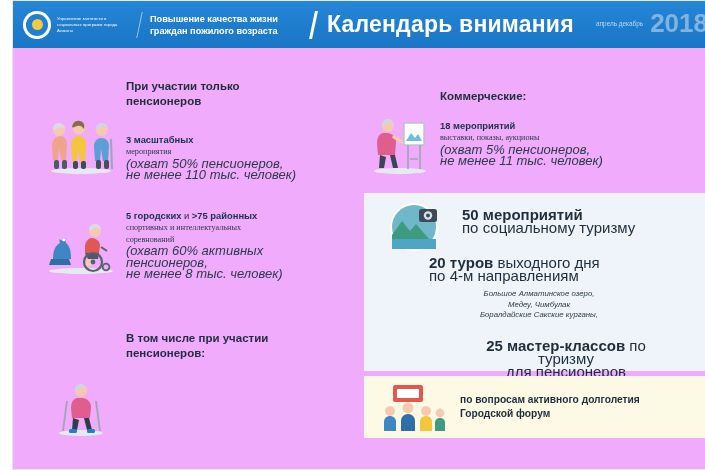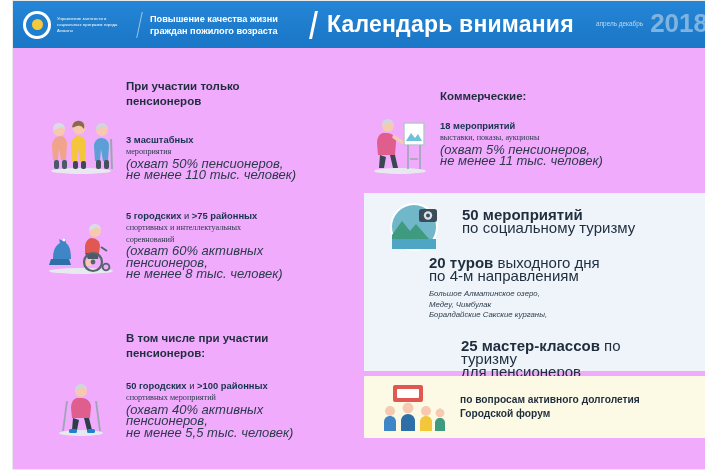--- a/index.html
+++ b/index.html
@@ -105,24 +105,24 @@
     background: #eef4fa;
   }
   .panel-forum {
     position: absolute; left: 351px; top: 375px; width: 344px; height: 62px;
     background: #fcfae4;
   }
   .tour-block { position: absolute; }
   #tb1 { left: 449px; top: 207px; width: 200px; }
   #tb2 { left: 416px; top: 255px; width: 220px; }
   #tb3 { left: 416px; top: 288px; width: 220px; }
-  #tb4 { left: 448px; top: 338px; width: 210px; }
+  #tb4 { left: 448px; top: 338px; width: 210px; text-align: center; }
   .tour-block .big { font-size: 15px; color: #1f2d3d; line-height: 13px; }
   .tour-block .big b { font-weight: bold; }
-  .tour-block .it { font-size: 7.8px; font-style: italic; color: #2b3b4a; line-height: 10.5px; }
+  .tour-block .it { font-size: 7.8px; font-style: italic; color: #2b3b4a; line-height: 10.5px; text-align: center; }
   .forum-text {
     position: absolute; left: 447px; top: 392px; width: 230px;
     font-size: 10.2px; font-weight: bold; color: #1f2d3d; line-height: 14px;
   }
 
   
   .icon-art { position: absolute; }
   #ic1 { left: 30px; top: 112px; width: 76px; height: 62px; }
   #ic2 { left: 30px; top: 216px; width: 76px; height: 58px; }
   #ic3 { left: 38px; top: 378px; width: 60px; height: 58px; }
@@ -220,28 +220,20 @@
     <path d="M24 11c0-4 3-6 6-6s6 2 6 6c-2-2-4-3-6-2s-4 3-6 2z" fill="#cfd6dd"></path>
     <path d="M26 19c-4 1-6 5-6 10l1 10h18l1-11c0-5-4-9-9-9z" fill="#e05e8e"></path>
     <path d="M22 39l-1 12h5l2-10z" fill="#2f3d4a"></path>
     <path d="M33 39l3 12h5l-3-12z" fill="#2f3d4a"></path>
     <rect x="18" y="50" width="8" height="4" rx="1.6" fill="#1f7fd0"></rect>
     <rect x="36" y="50" width="8" height="4" rx="1.6" fill="#1f7fd0"></rect>
     <path d="M16 22l-4 30" stroke="#9aa6b2" stroke-width="1.8" fill="none"></path>
     <path d="M45 22l4 30" stroke="#9aa6b2" stroke-width="1.8" fill="none"></path>
   </svg>
 
-  <div class="item" id="i3">
-    <div class="head">
-      <b>50 городских</b><span> и </span><b>&gt;100 районных</b>
-    </div>
-    <div class="sub">спортивных мероприятий</div>
-    <div class="note">(охват 40% активных пенсионеров,</div>
-    <div class="note">не менее 5,5 тыс. человек)</div>
-  </div>
 
   <div class="col-title" id="t-right">Коммерческие:</div>
 
   <svg class="icon-art" id="ic4" viewBox="0 0 64 62">
     <ellipse cx="32" cy="58" rx="26" ry="3" fill="#e6eaef"></ellipse>
     <circle cx="20" cy="13" r="6" fill="#f6c9b0"></circle>
     <path d="M14 12c0-4 3-6 6-6s6 2 6 6c-2-2-4-3-6-2s-4 3-6 2z" fill="#cfd6dd"></path>
     <path d="M15 20c-4 1-6 5-6 10l1 12h17l1-13c0-5-4-9-9-9z" fill="#e05e8e"></path>
     <path d="M12 42l-1 13h5l2-11z" fill="#3a4753"></path>
     <path d="M22 42l3 13h5l-3-13z" fill="#3a4753"></path>

